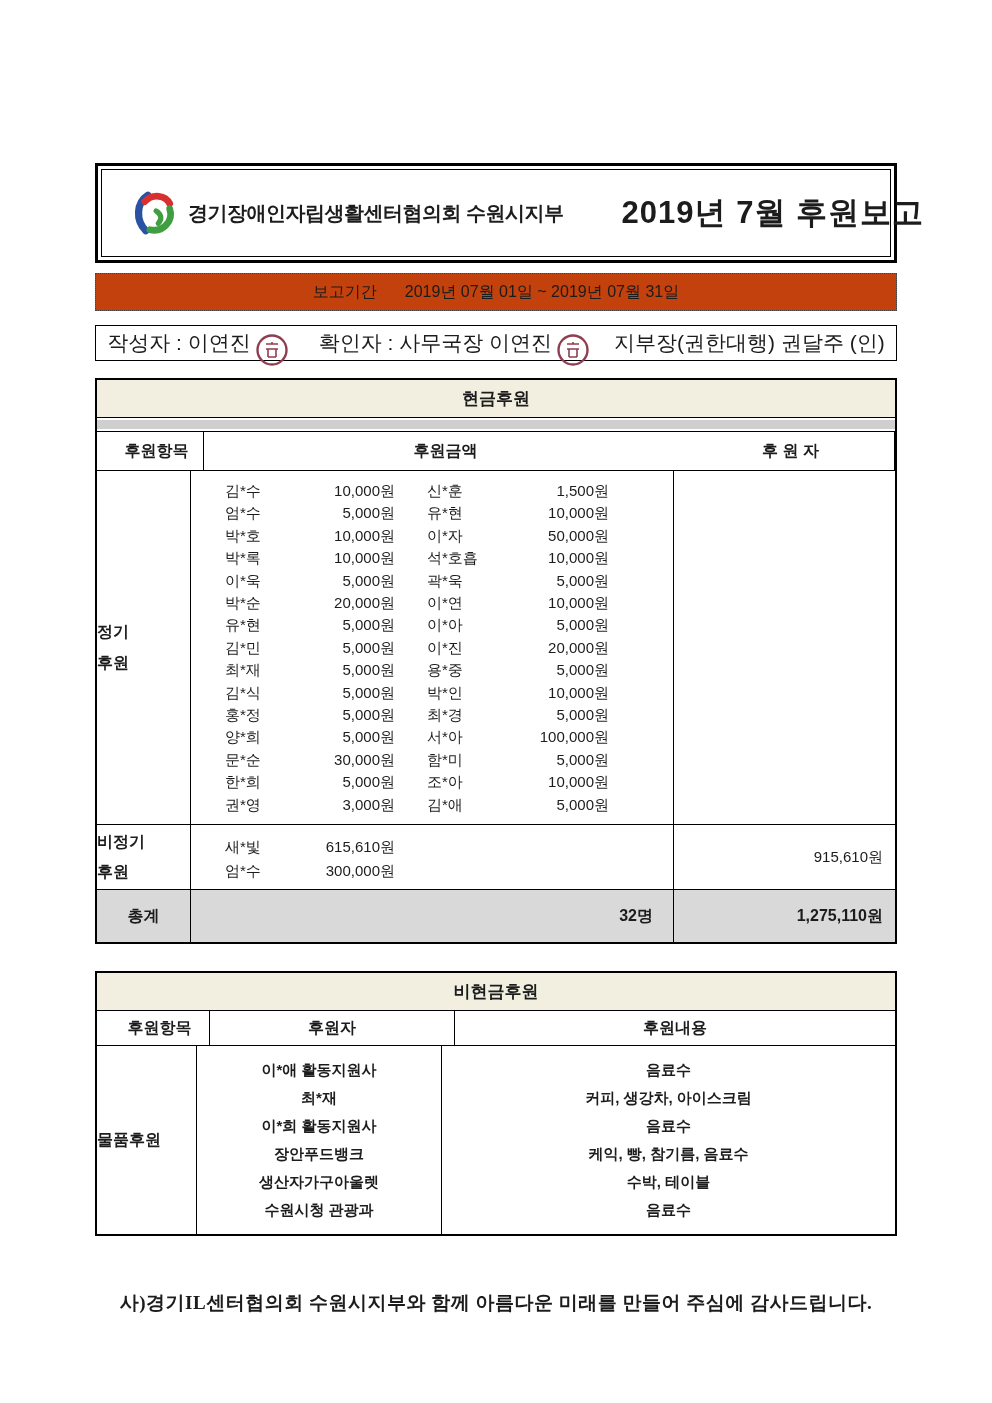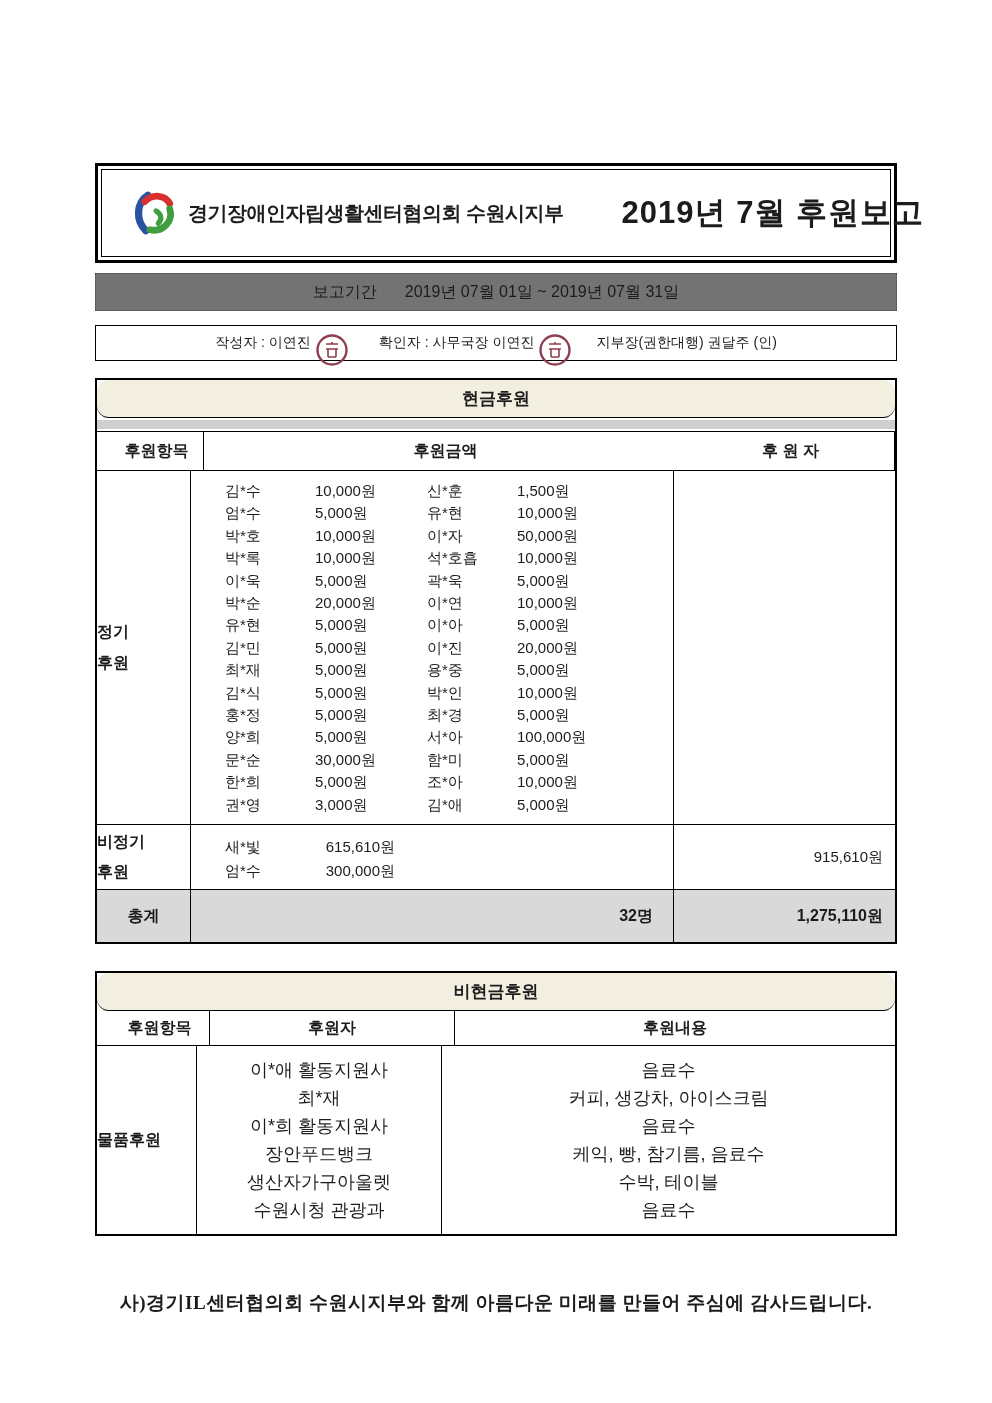--- a/index.html
+++ b/index.html
@@ -11,66 +11,66 @@
   .content { position:absolute; left:95px; top:163px; width:802px; }
 
   
   .header-box { border:3px solid #000; padding:3px; height:88px; box-sizing:content-box; }
   .header-inner { border:1px solid #000; height:100%; display:flex; align-items:center; padding:0 10px; box-sizing:border-box; }
   .logo { width:52px; height:50px; margin-left:14px; flex:0 0 auto; }
   .org-name { font-size:20px; font-weight:bold; margin-left:10px; letter-spacing:-0.5px; white-space:nowrap; }
   .doc-title { font-size:31px; font-weight:bold; margin-left:58px; letter-spacing:1px; white-space:nowrap; }
 
   
-  .period-bar { margin-top:10px; height:38px; background:#737373; border:1px dotted #444;
+  .period-bar { margin-top:10px; height:38px; background:#c2410c; border:1px dotted #444;
     display:flex; align-items:center; justify-content:center; font-size:16px; box-sizing:border-box; }
   .period-bar .lbl { font-weight:normal; }
   .period-bar .val { margin-left:28px; }
 
   
   .author-box { margin-top:14px; height:36px; border:1px solid #000;
-    display:flex; align-items:center; justify-content:center; font-size:14px; box-sizing:border-box; }
+    display:flex; align-items:center; justify-content:center; font-size:21px; box-sizing:border-box; }
   .author-box > span.txt { white-space:nowrap; }
   .gap1 { margin-left:26px; } .gap2 { margin-left:20px; }
   .stamp { width:34px; height:34px; margin:0 4px; position:relative; top:7px; flex:0 0 auto; }
 
   
   .doc-table { border:2px solid #000; box-sizing:border-box; }
   .t-title { background:#f2eee0; height:37px; line-height:37px; text-align:center;
-    font-size:17px; font-weight:bold; border-bottom:1px solid #000;border-radius:12px; }
+    font-size:17px; font-weight:bold; border-bottom:1px solid #000; }
   .t-stripe { height:9px; background:#cfcfcf; border-top:2px solid #fff; border-bottom:2px solid #fff; }
   .row { display:grid; }
   .t1cols { grid-template-columns:94px 483px 1fr; }
   .t2cols { grid-template-columns:100px 245px 1fr; }
   .bT { border-top:1px solid #000; }
   .bB { border-bottom:1px solid #000; }
   .bR { border-right:1px solid #000; }
   .hdr { height:38px; font-size:16px; font-weight:bold;padding-left:13px; }
   .hdr .cell, .cell-center { display:flex; align-items:center; justify-content:center; }
   .cat-cell { display:flex; flex-direction:column; align-items:flex-start; justify-content:center;
     font-size:16px; font-weight:bold; line-height:1.9; }
   .amt-cell { display:flex; align-items:center; justify-content:flex-end; padding-right:12px; font-size:15px; }
 
   .donor-grid { padding:9px 0 8px 34px; display:grid;
     grid-template-columns:90px 80px 122px 92px; font-size:15px; line-height:22.4px; }
-  .donor-grid .amt { text-align:left; }
+  .donor-grid .amt { text-align:right; }
   .donor-grid .n2 { padding-left:32px; box-sizing:border-box; }
   .donor-grid2 { padding:10px 0 0 34px; display:grid; grid-template-columns:90px 80px; font-size:15px; line-height:24px; }
   .donor-grid2 .amt { text-align:right; }
   .reg-body { min-height:337px; box-sizing:border-box; }
   .irr-body { min-height:64px; box-sizing:border-box; }
 
   .total-row { background:#d9d9d9; height:52px; font-size:16px; font-weight:bold; }
   .total-count { display:flex; align-items:center; justify-content:flex-end; padding-right:20px; }
   .total-amt { display:flex; align-items:center; justify-content:flex-end; padding-right:12px; }
 
   .nc-hdr { height:34px; }
   .nc-body { padding:10px 0; }
   .nc-lines { display:flex; flex-direction:column; align-items:center; justify-content:flex-start;
-    font-size:18px; line-height:28px; }
+    font-size:15px; line-height:28px;font-weight:bold; }
 
   .footer-msg { margin-top:54px; text-align:center; font-size:19px; font-weight:bold;
     letter-spacing:0.5px; font-family:"Liberation Serif", serif; }
 </style>
 </head>
 <body>
 
 <div class="content">
 
   <div class="header-box">

